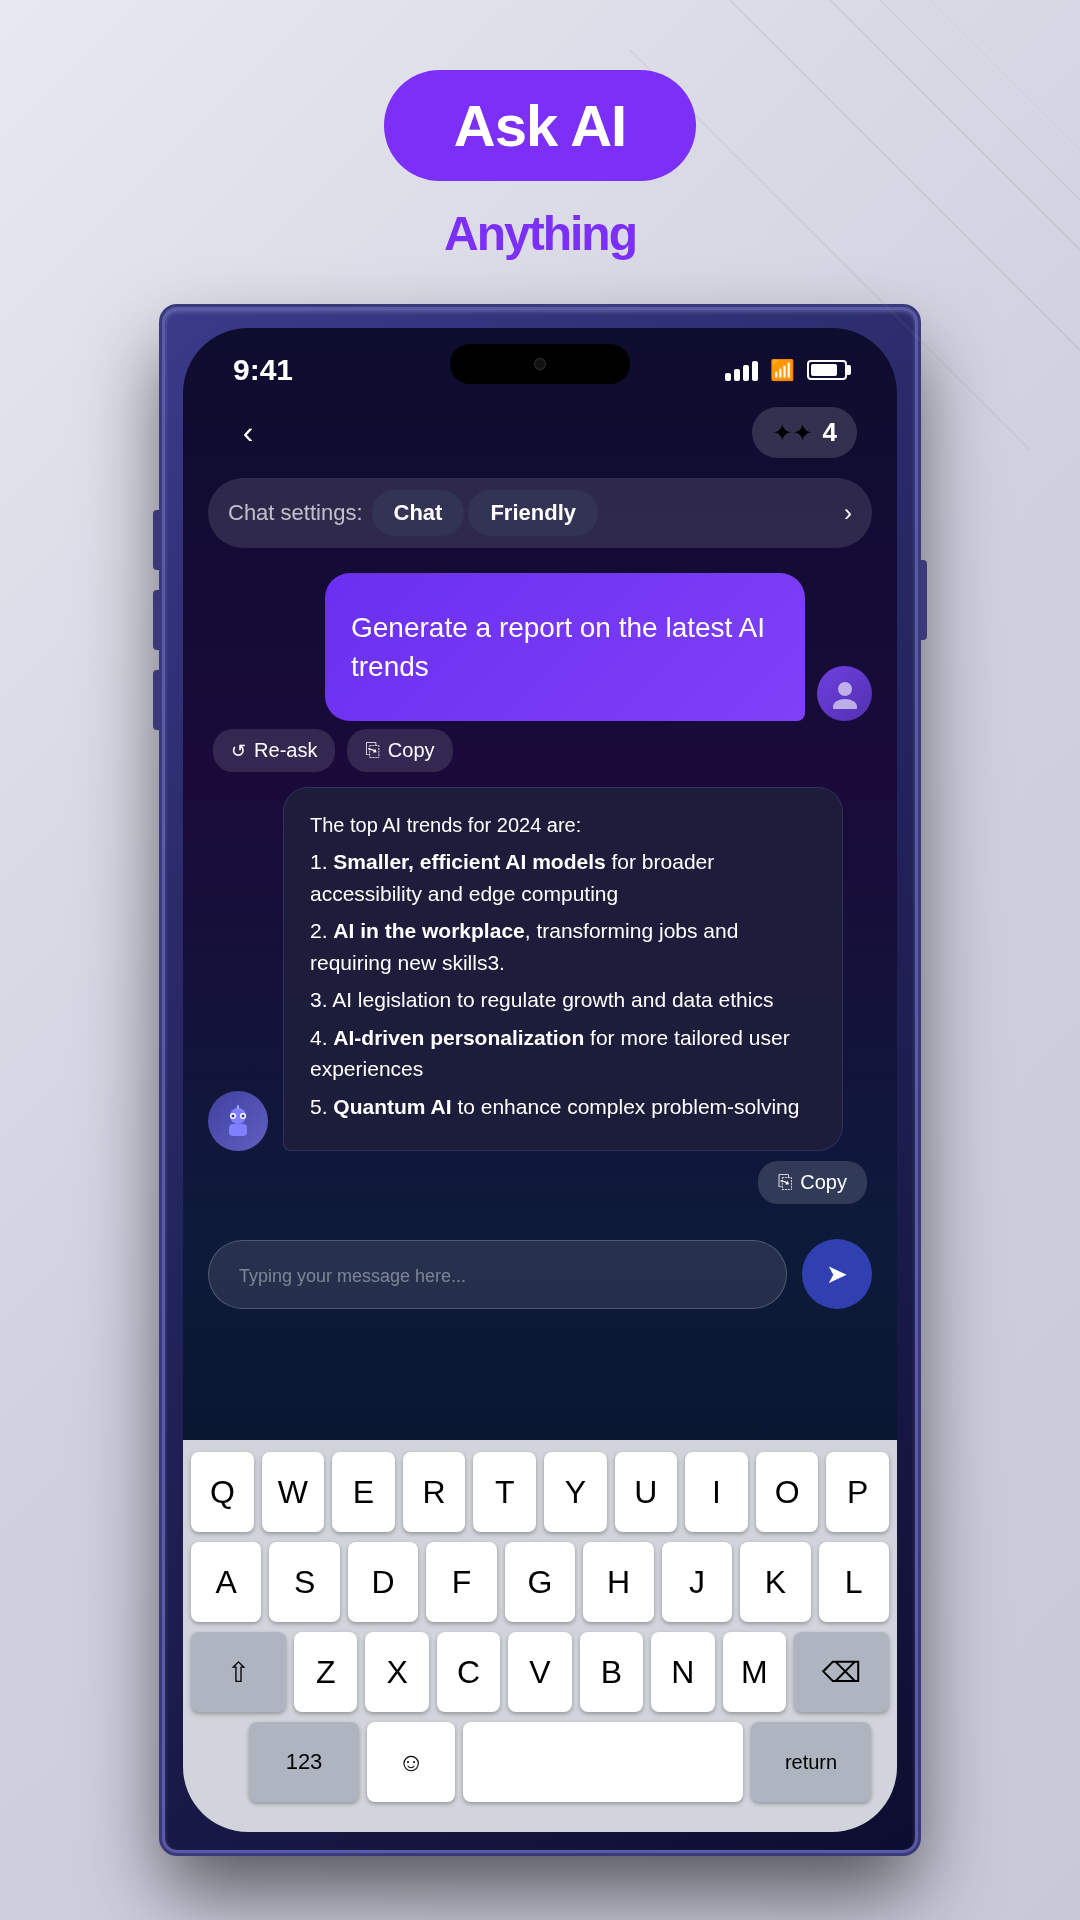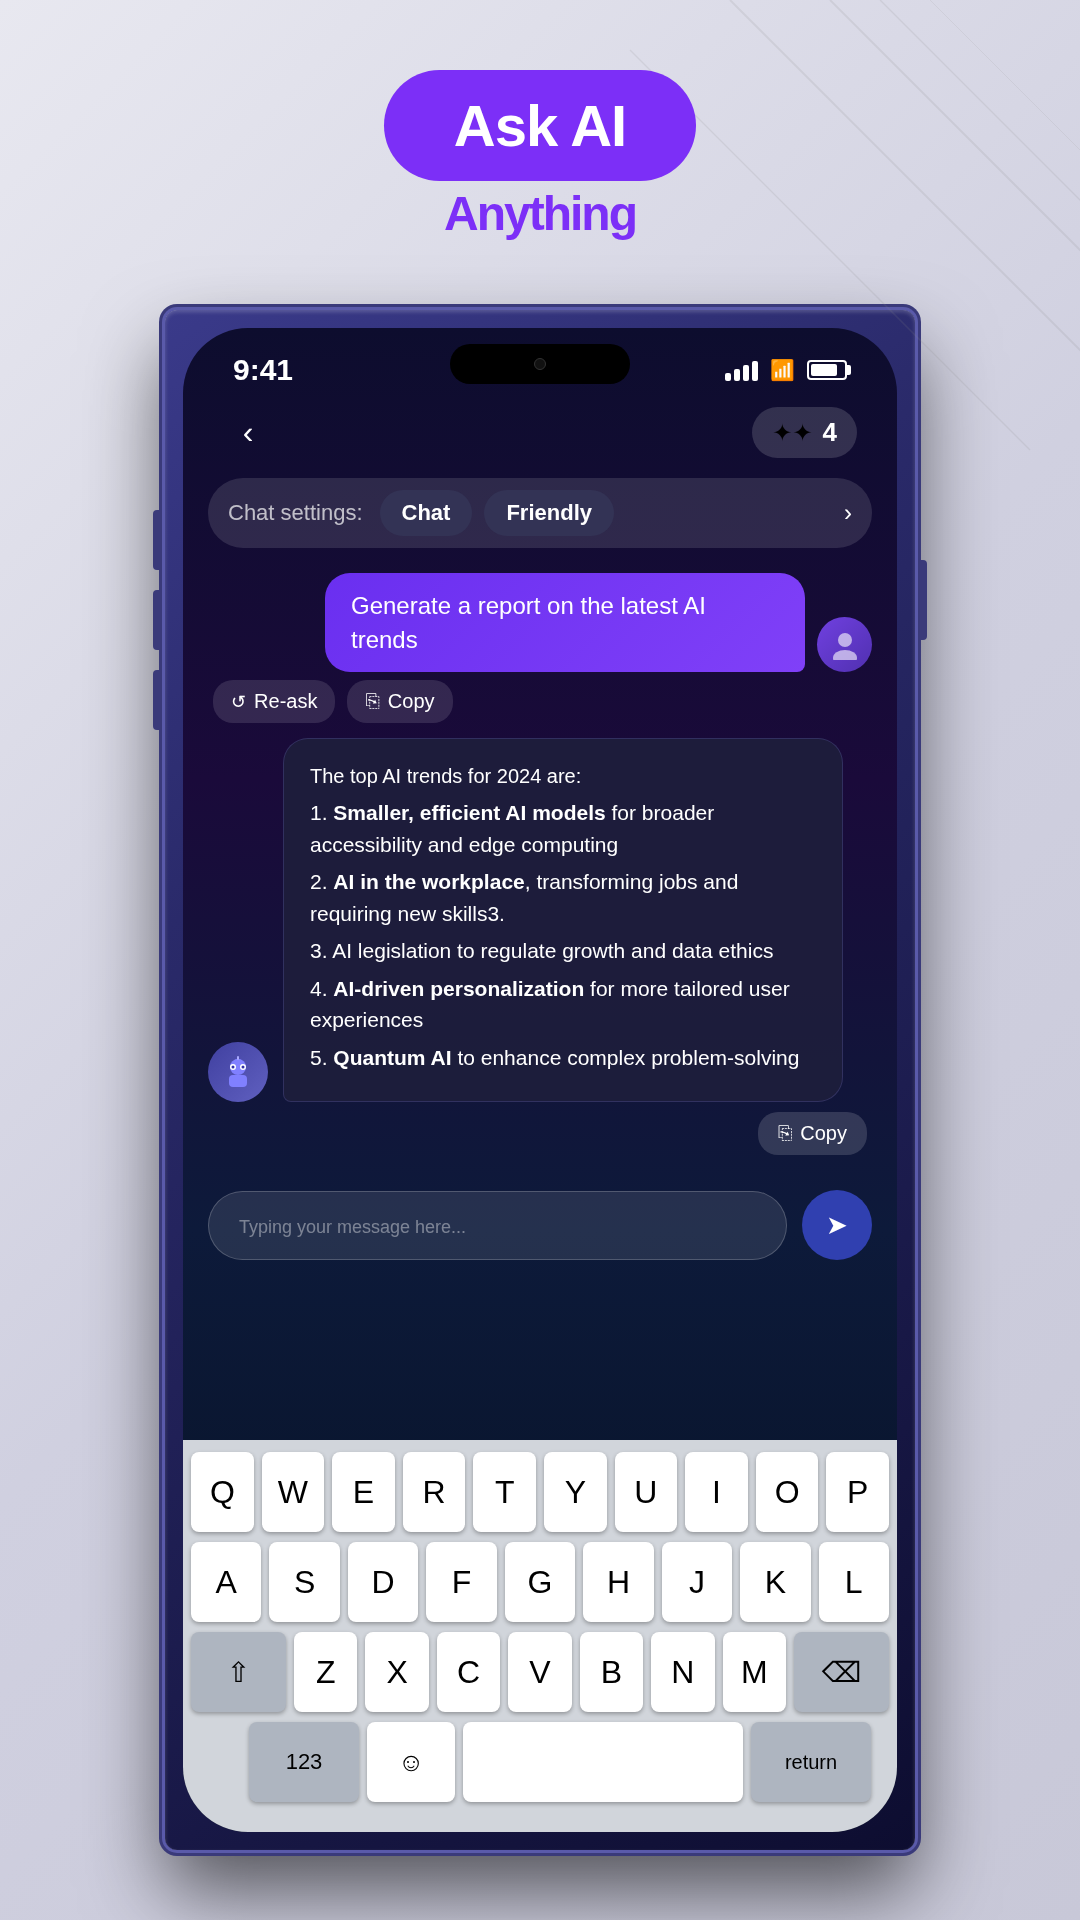--- a/index.html
+++ b/index.html
@@ -20,20 +20,21 @@
       z-index: 10;
       text-align: center;
       padding-top: 70px;
     }
 
     .ask-ai-badge {
       display: inline-block;
       background: #7c2ff7;
       border-radius: 60px;
       padding: 22px 70px;
+      margin-bottom: 20px;
     }
 
     .ask-ai-badge-text {
       color: white;
       font-size: 58px;
       font-weight: 900;
       letter-spacing: -1px;
     }
 
     .anything-text {
@@ -207,21 +208,21 @@
     }
 
     
     .chat-settings-bar {
       display: flex;
       align-items: center;
       background: rgba(255,255,255,0.12);
       border-radius: 40px;
       margin: 5px 25px 15px;
       padding: 12px 20px;
-      gap: 12px;
+      gap: 4px;
     }
 
     .settings-label {
       color: rgba(255,255,255,0.7);
       font-size: 22px;
       margin-right: 5px;
       white-space: nowrap;
     }
 
     .settings-chip {
@@ -250,24 +251,24 @@
       display: flex;
       justify-content: flex-end;
       align-items: flex-end;
       gap: 12px;
       margin-bottom: 8px;
     }
 
     .user-bubble {
       background: linear-gradient(135deg, #6a2ff0 0%, #8040f8 100%);
       border-radius: 25px 25px 8px 25px;
-      padding: 16px 26px;
+      padding: 35px 26px;
       max-width: 480px;
       color: white;
-      font-size: 24px;
+      font-size: 28px;
       line-height: 1.4;
     }
 
     .user-avatar {
       width: 55px;
       height: 55px;
       background: linear-gradient(135deg, #7040e0, #5030b0);
       border-radius: 50%;
       display: flex;
       align-items: center;

